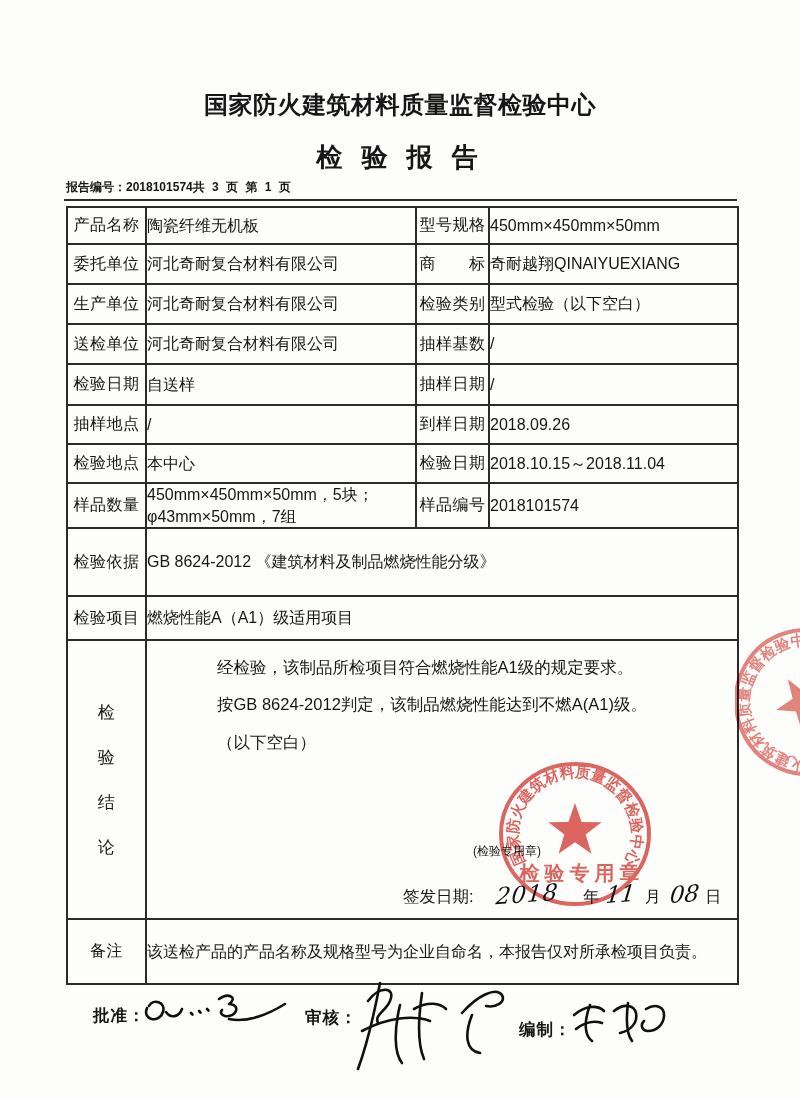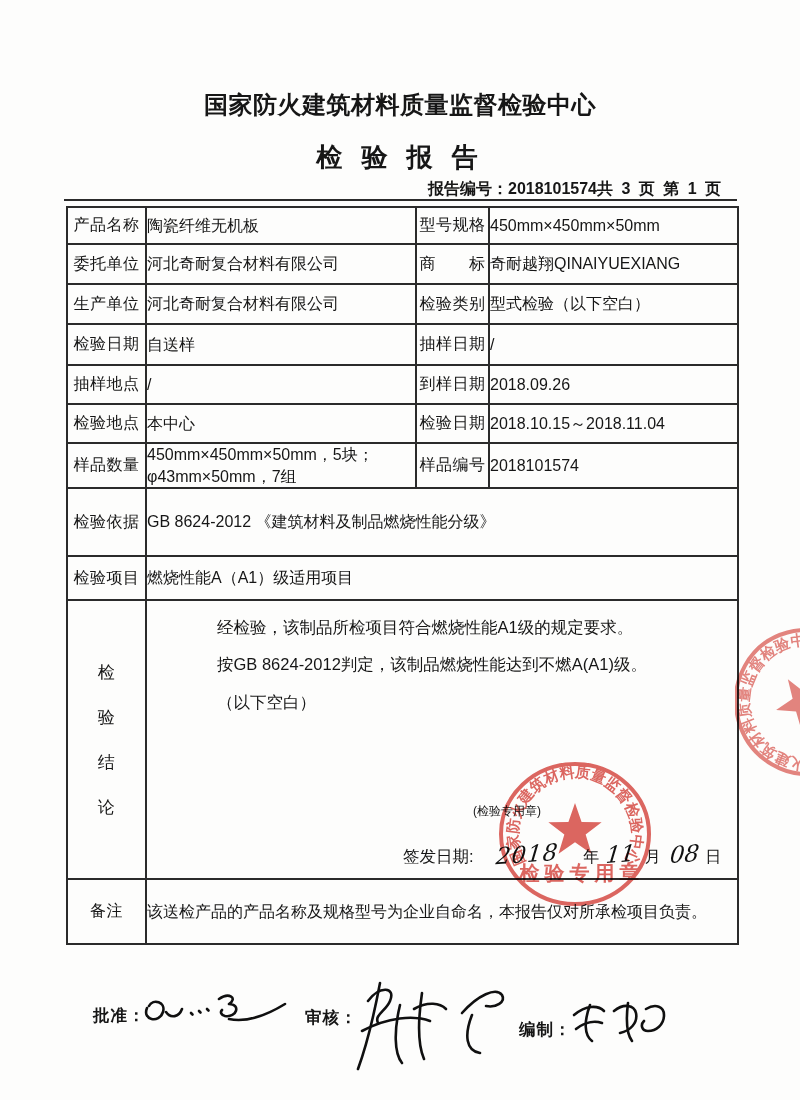--- a/index.html
+++ b/index.html
@@ -4,21 +4,21 @@
 <style>
   html,body{margin:0;padding:0;background:#ffffff;}
   .page{position:relative;width:800px;height:1100px;background:#fdfdfc;overflow:hidden;
         font-family:"Liberation Sans",sans-serif;color:#161616;}
   
   .doc-title{position:absolute;top:89px;left:0;width:100%;text-align:center;
              font-size:24px;font-weight:bold;letter-spacing:0.5px;}
   .doc-subtitle{position:absolute;top:140px;left:0;width:100%;text-align:center;
              font-size:26px;font-weight:bold;letter-spacing:6px;}
   .meta{position:absolute;top:179px;left:66px;width:657px;display:flex;
-        justify-content:flex-end;font-size:16px;font-weight:bold;}
+        justify-content:flex-start;font-size:12px;font-weight:bold;}
   .meta-right{letter-spacing:2px;}
   .rule{position:absolute;top:199px;left:64px;width:673px;height:2px;background:#2b2b2b;}
   
   table.report{position:absolute;top:206px;left:66px;width:671px;border-collapse:collapse;
         table-layout:fixed;}
   table.report td{border:2px solid #2b2b2b;font-size:16px;padding:0;overflow:hidden;}
   td.lab{text-align:center;letter-spacing:0.5px;}
   td.val{text-align:left;padding:2px 6px 2px 8px;font-size:15px;line-height:1.35;}
   tr.r0{height:37px} tr.r1{height:40px} tr.r2{height:40px} tr.r3{height:40px}
   tr.r4{height:41px} tr.r5{height:39px} tr.r6{height:39px} tr.r7{height:38px}
@@ -86,20 +86,26 @@
         <td class="lab">委托单位</td>
         <td class="val">河北奇耐复合材料有限公司</td>
         <td class="lab">商　　标</td>
         <td class="val">奇耐越翔QINAIYUEXIANG</td>
       </tr>
       <tr class="r2">
         <td class="lab">生产单位</td>
         <td class="val">河北奇耐复合材料有限公司</td>
         <td class="lab">检验类别</td>
         <td class="val">型式检验（以下空白）</td>
+      </tr>
+      <tr class="r3">
+        <td class="lab">送检单位</td>
+        <td class="val">河北奇耐复合材料有限公司</td>
+        <td class="lab">抽样基数</td>
+        <td class="val">/</td>
       </tr>
       <tr class="r4">
         <td class="lab">检验日期</td>
         <td class="val">自送样</td>
         <td class="lab">抽样日期</td>
         <td class="val">/</td>
       </tr>
       <tr class="r5">
         <td class="lab">抽样地点</td>
         <td class="val">/</td>

